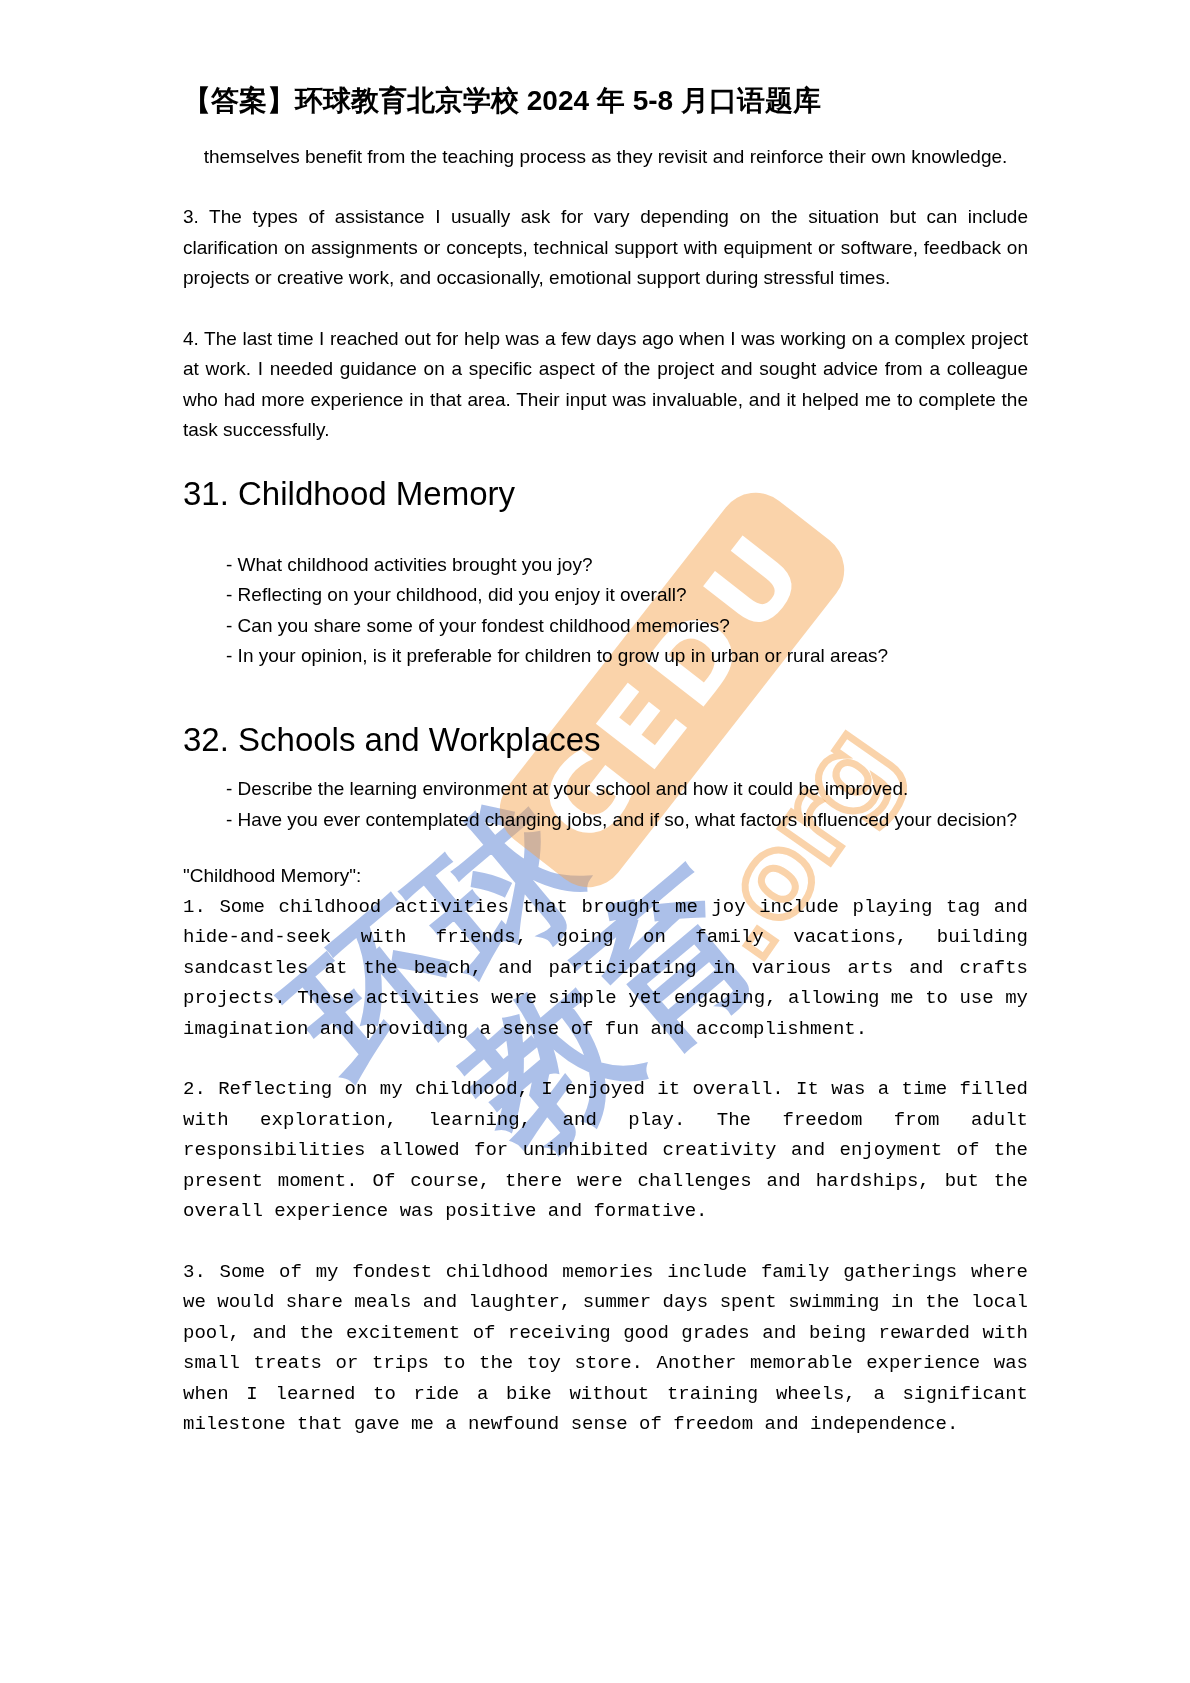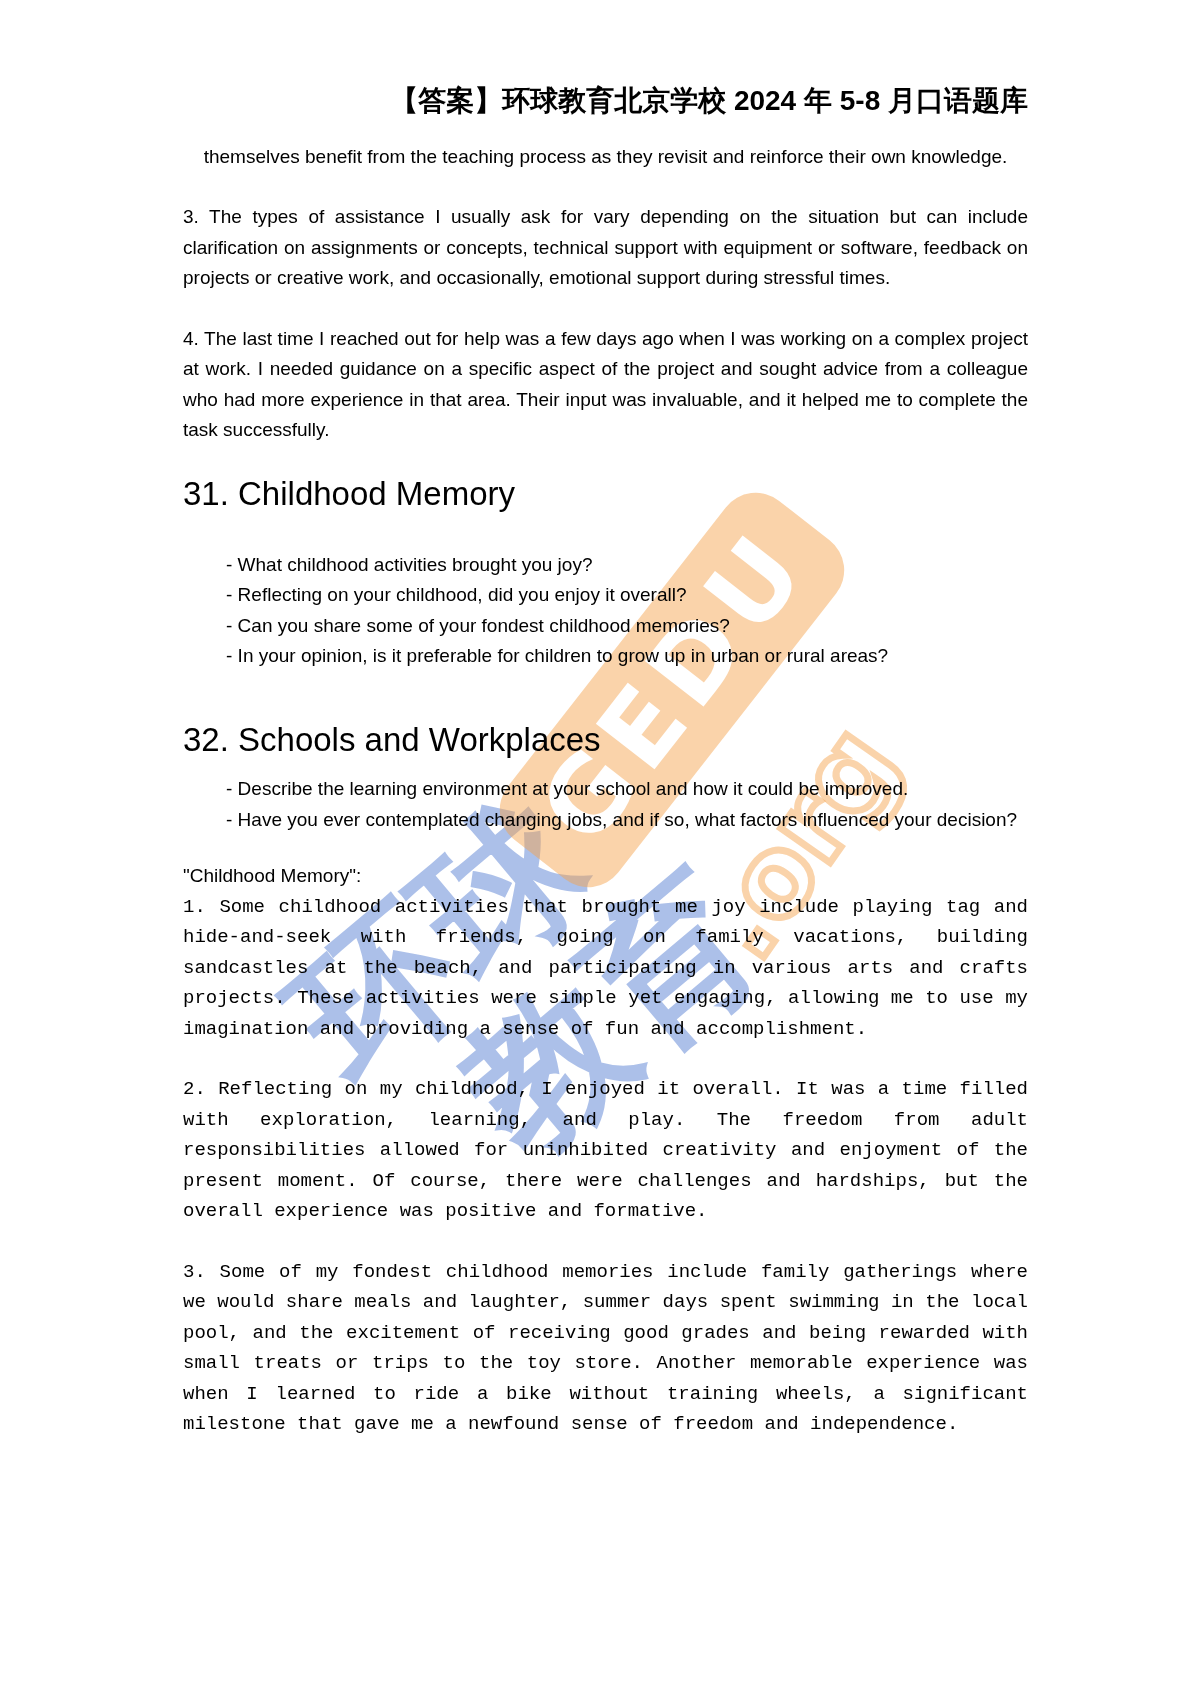--- a/index.html
+++ b/index.html
@@ -38,21 +38,21 @@
     position:absolute;left:322px;top:812px;
     transform:rotate(-40deg);
     font-weight:bold;font-size:158px;line-height:1.04;letter-spacing:4px;
     color:rgba(47,97,200,0.40);
     white-space:nowrap;
   }
   .wm-cn .cn2{padding-left:84px;}
   
   .content{position:relative;z-index:1;padding:84px 162px 0 183px;}
   .doc-title{
-    text-align:right;font-weight:bold;font-size:28px;
+    text-align:left;font-weight:bold;font-size:28px;
     margin:0 0 24px 0;line-height:1.2;
   }
   .par{
     font-size:19px;line-height:30.5px;
     text-align:justify;text-justify:inter-word;
     margin:0 0 30px 0;
   }
   .single-line{text-align:center;}
   .section-heading{
     font-size:33px;font-weight:normal;line-height:1.1;

